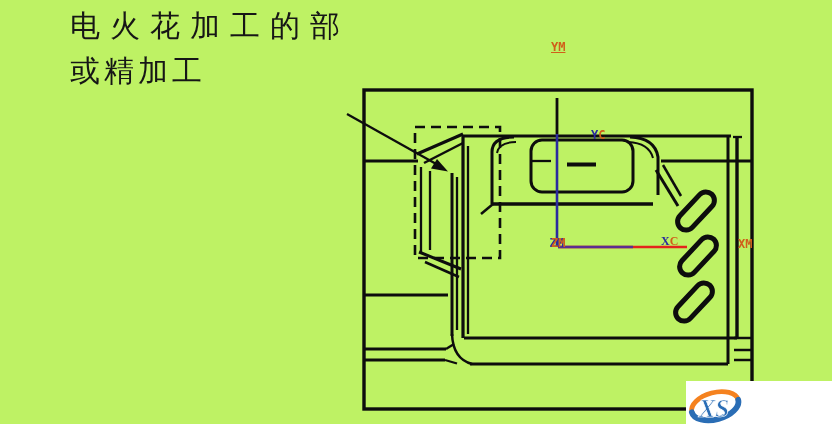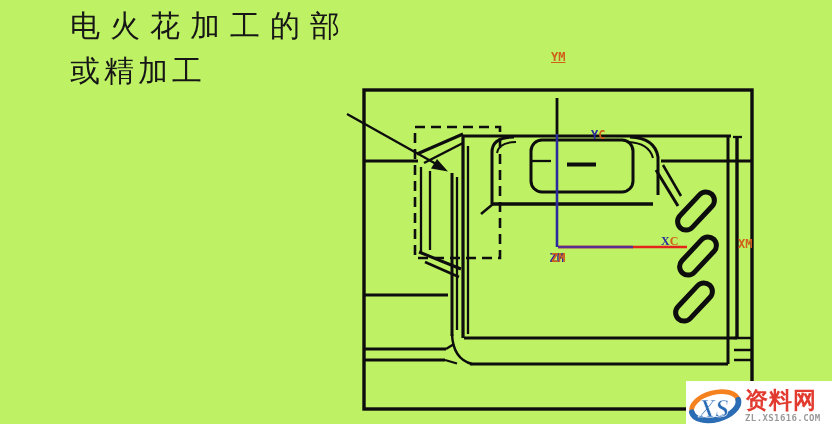--- a/index.html
+++ b/index.html
@@ -25,21 +25,21 @@
   .axis-blue{stroke:var(--axis_blue);stroke-width:2.6;}
   .axis-red{stroke:var(--axis_red);stroke-width:2.6;}
   .axis-purple{stroke:var(--axis_purple);stroke-width:2.6;}
   .arrow-fill{fill:#0d0d0d;stroke:none;}
 
   
   .axlab{position:absolute;font:bold 12px "DejaVu Sans Mono",monospace;letter-spacing:0;}
   .axlab i{font-style:normal;}
   .orange{color:var(--label_orange);}
   .blue{color:var(--axis_blue);}
-  .zm-label{color:var(--label_orange);text-shadow:-1.5px 0 0 var(--axis_blue);margin-top:15px;}
+  .zm-label{color:var(--label_orange);text-shadow:-1.5px 0 0 var(--axis_blue);}
 
   
   .wm{position:absolute;left:686px;top:381px;width:146px;height:49px;background:#ffffff;
       display:flex;align-items:center;}
   .wm-logo{width:58px;height:48px;flex:0 0 auto;}
   .arc-orange{stroke:var(--logo_orange);stroke-width:5;fill:none;stroke-linecap:round;}
   .arc-blue{stroke:var(--logo_blue);stroke-width:6;fill:none;stroke-linecap:round;}
   .wm-xs{font:italic bold 26px "Liberation Serif",serif;fill:var(--logo_blue);
          stroke:#ffffff;stroke-width:0.7;}
   .wm-right{display:flex;flex-direction:column;margin-left:1px;}
@@ -127,33 +127,29 @@
     </g>
 
     <g>
       <line class="k" stroke-width="2.8" x1="557" y1="98" x2="557" y2="134"></line>
       <line class="axis-blue" x1="557" y1="134" x2="557" y2="247"></line>
       <line class="axis-red" x1="558" y1="247" x2="687" y2="247"></line>
       <line class="axis-purple" x1="558" y1="247" x2="633" y2="247"></line>
     </g>
   </svg>
 
-  <span class="axlab orange" style="left:551px;top:50px;text-decoration:underline;">YM</span>
+  <span class="axlab orange" style="left:551px;top:40px;text-decoration:underline;">YM</span>
   <span class="axlab" style="left:556px;top:128px;margin-left:35px;"><i class="blue">Y</i><i class="orange">C</i></span>
   <span class="axlab zm-label" style="left:551px;top:236px;">ZM</span>
   <span class="axlab" style="left:661px;top:234px;font-family:Liberation Serif, serif;"><i class="blue">X</i><i class="orange">C</i></span>
   <span class="axlab orange" style="left:738px;top:237px;text-align:right;">XM</span>
 
   <div class="wm">
     <svg class="wm-logo" viewBox="0 0 58 50">
       <g transform="rotate(-15 29 25)">
         <path class="arc-orange" d="M4,25 A25,14 0 0 1 54,25"></path>
         <path class="arc-blue" d="M54,25 A25,14 0 0 1 4,25"></path>
       </g>
       <text class="wm-xs" x="12" y="36">XS</text>
     </svg>
-    <div class="wm-right">
-      <div class="wm-name">资料网</div>
-      <div class="wm-url">ZL.XS1616.COM</div>
-    </div>
   </div>
 
 </div>
 
 </body></html>

